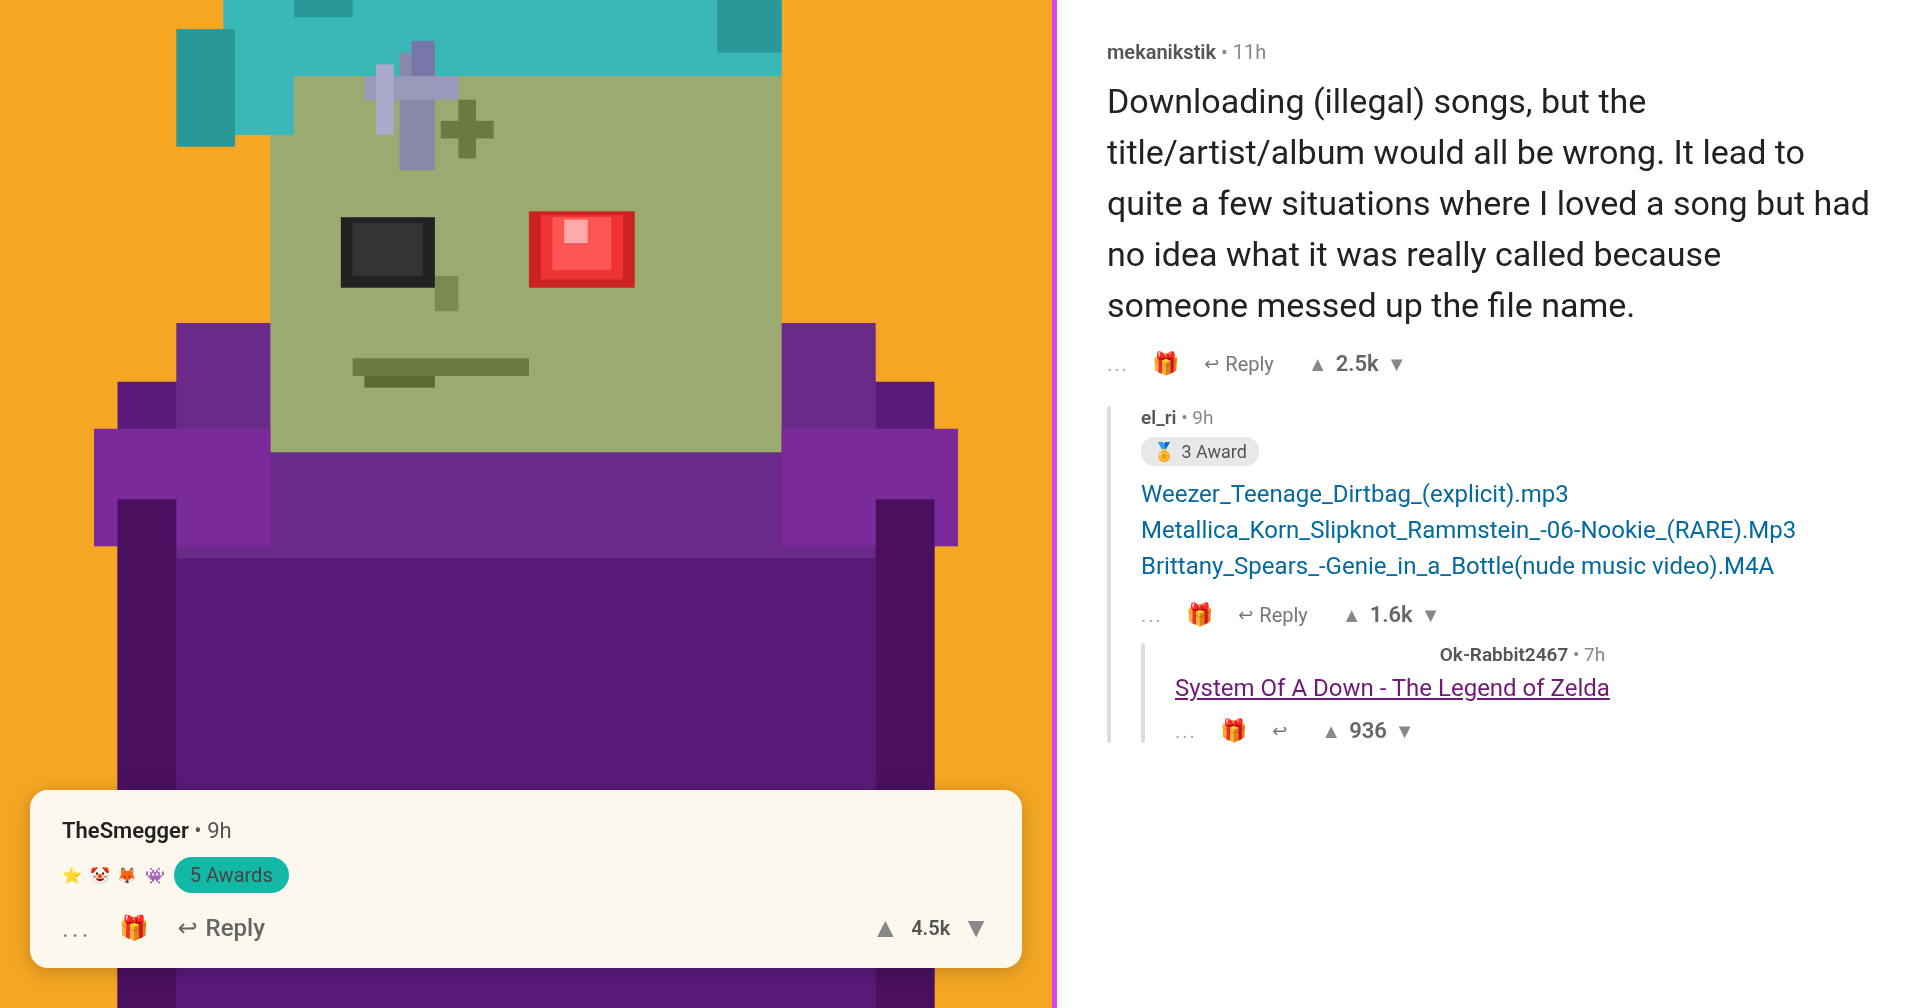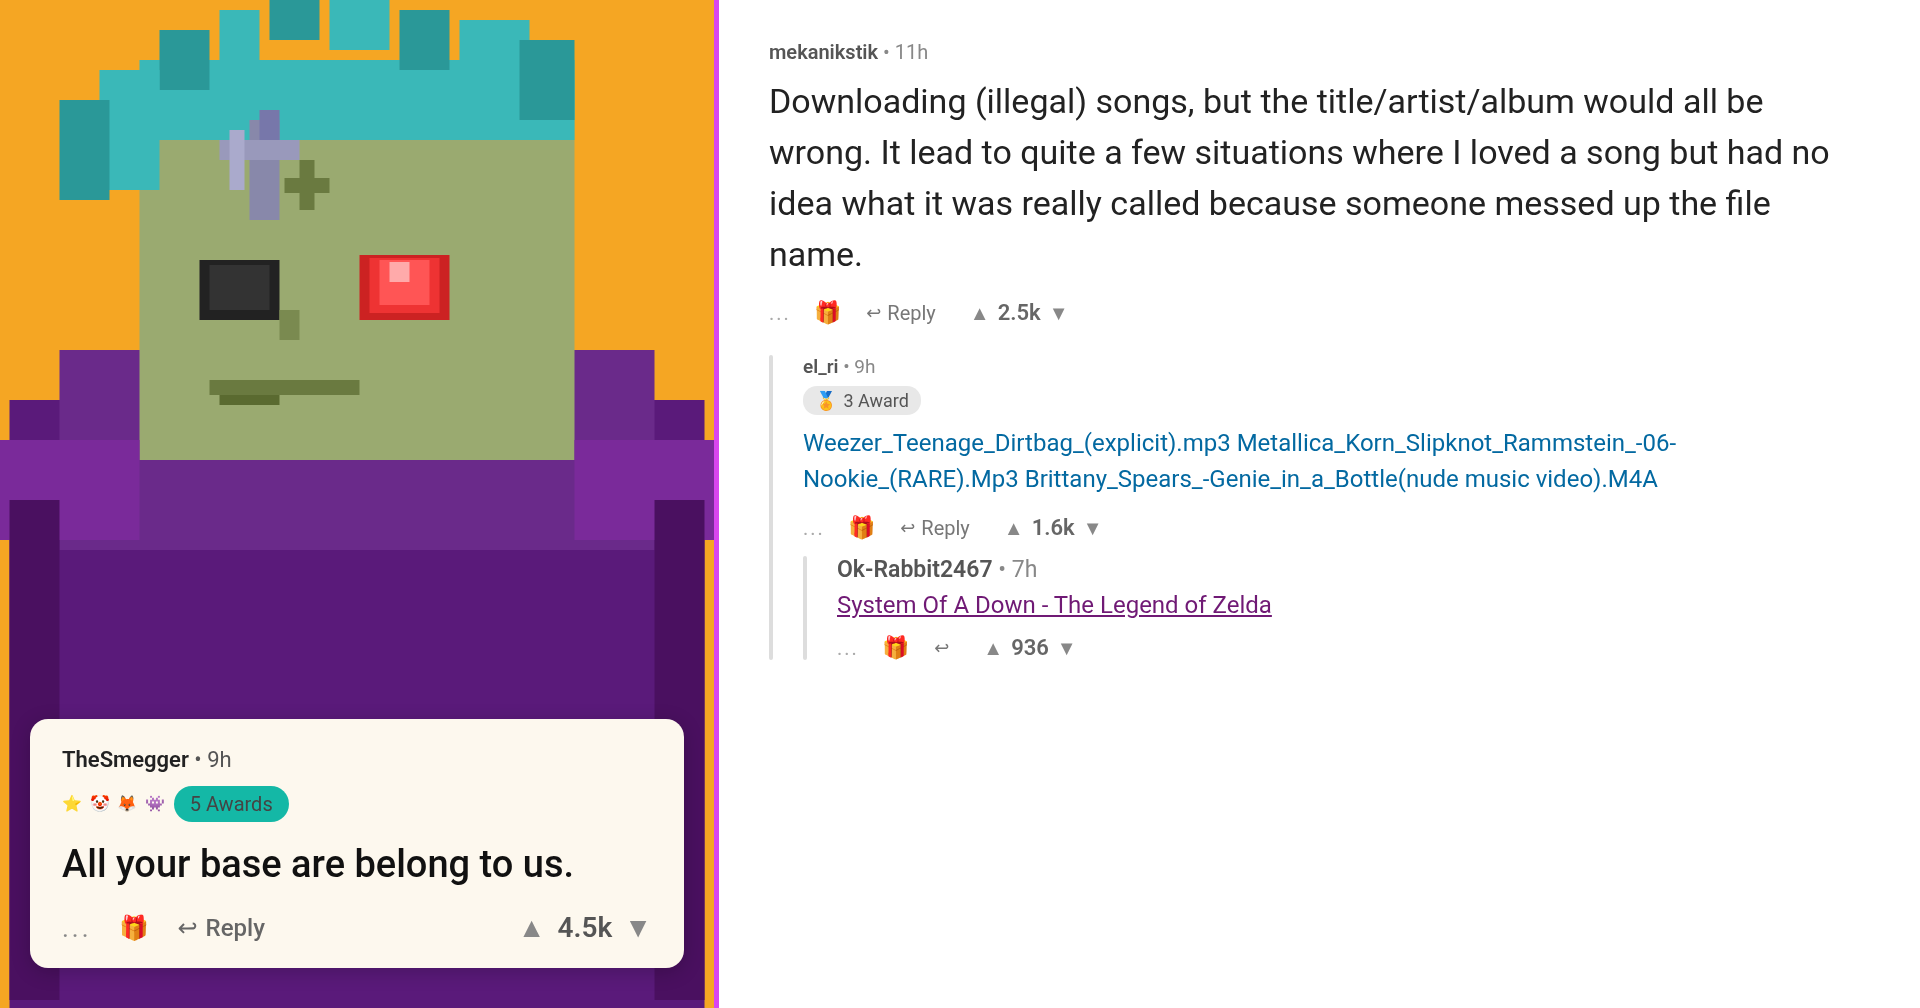--- a/index.html
+++ b/index.html
@@ -7,21 +7,21 @@
       width: 1920px;
       height: 1008px;
       display: flex;
       font-family: -apple-system, BlinkMacSystemFont, 'Segoe UI', Roboto, sans-serif;
       background: #fff;
       overflow: hidden;
     }
 
     
     .left-panel {
-      width: 714px;
+      width: 1052px;
       height: 1008px;
       position: relative;
       flex-shrink: 0;
       background: #f5a623;
       overflow: hidden;
     }
 
     
     .pixel-art-container {
       width: 100%;
@@ -110,21 +110,21 @@
     }
 
     .vote-section {
       display: flex;
       align-items: center;
       gap: 12px;
       margin-left: auto;
     }
 
     .vote-count {
-      font-size: 28px;
+      font-size: 20px;
       color: #555;
       font-weight: 600;
     }
 
     .arrow-up, .arrow-down {
       font-size: 28px;
       color: #888;
       cursor: pointer;
     }
 
@@ -251,23 +251,24 @@
       margin-right: 30px;
       flex-shrink: 0;
       border-radius: 2px;
     }
 
     .nested-content {
       flex: 1;
     }
 
     .nested-header {
-      font-size: 23px;
+      font-size: 19px;
       color: #888;
       margin-bottom: 8px;
+      text-align: center;
     }
 
     .nested-username {
       color: #555;
       font-weight: 600;
     }
 
     .nested-body {
       font-size: 24px;
       color: #701a75;
@@ -350,21 +351,20 @@
     <div class="awards-row">
       <span>⭐</span>
       <span>🤡</span>
       <span>🦊</span>
       <span>👾</span>
       <span class="award-badge">
         <span>5 Awards</span>
       </span>
     </div>
 
-    <div class="comment-text">All your base are belong to us.</div>
 
     <div class="comment-actions">
       <span class="action-dots">...</span>
       <span class="action-btn">
         <span>🎁</span>
       </span>
       <span class="action-btn">
         <span>↩</span>
         <span>Reply</span>
       </span>

